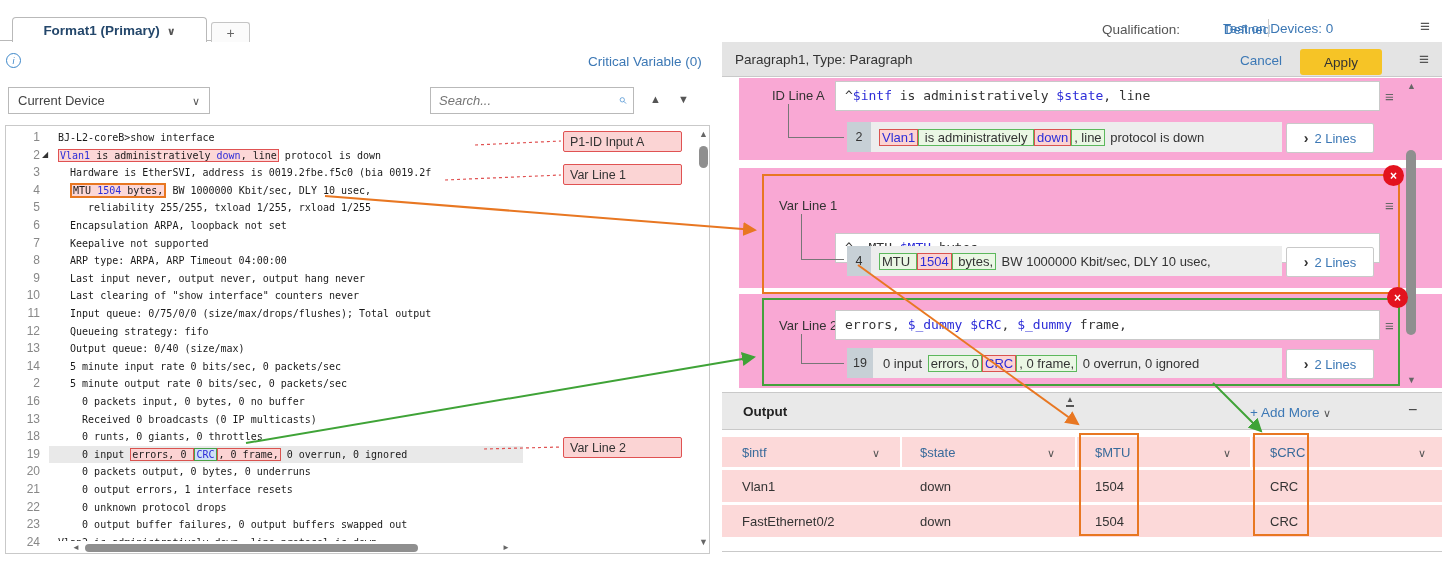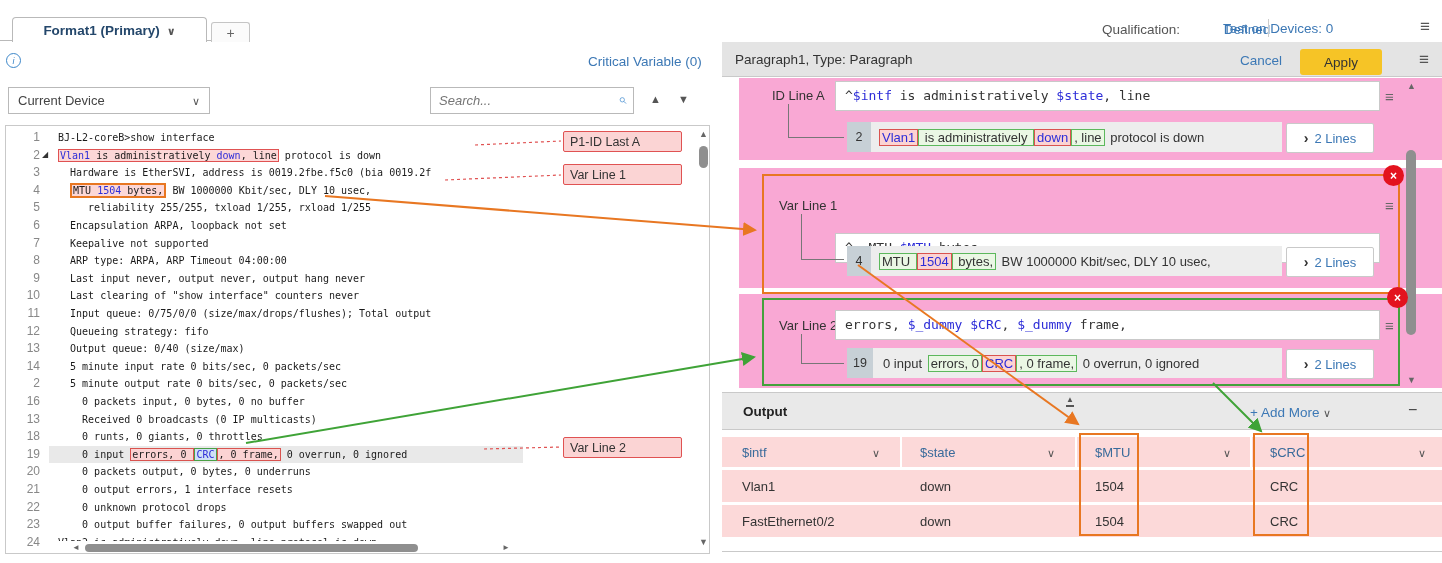--- a/index.html
+++ b/index.html
@@ -195,21 +195,21 @@
 
   <div class="abs" style="left:517px;top:0;width:174px;height:100%;background:#fff;"></div>
 
   <div class="abs" style="left:691px;top:0;width:13px;height:100%;">
     <span class="abs sb-tri" style="left:2px;top:4px;">▲</span>
     <div class="abs thumb" style="left:2px;top:20px;width:9px;height:22px;"></div>
     <span class="abs sb-tri" style="left:2px;top:412px;">▼</span>
   </div>
 </div>
 
-<div class="taglbl" style="top:131px;">P1-ID Last A</div>
+<div class="taglbl" style="top:131px;">P1-ID Input A</div>
 <div class="taglbl" style="top:164px;">Var Line 1</div>
 <div class="taglbl" style="top:437px;">Var Line 2</div>
 
 <div class="abs rhead"></div>
 <span class="abs rtitle">Paragraph1, Type: Paragraph</span>
 <span class="abs link" style="left:1240px;top:53px;">Cancel</span>
 <div class="abs applybtn">Apply</div>
 <span class="abs burger" style="left:1419px;top:51px;"></span>
 
 <div class="abs pinkblock" style="top:78px;height:82px;">

